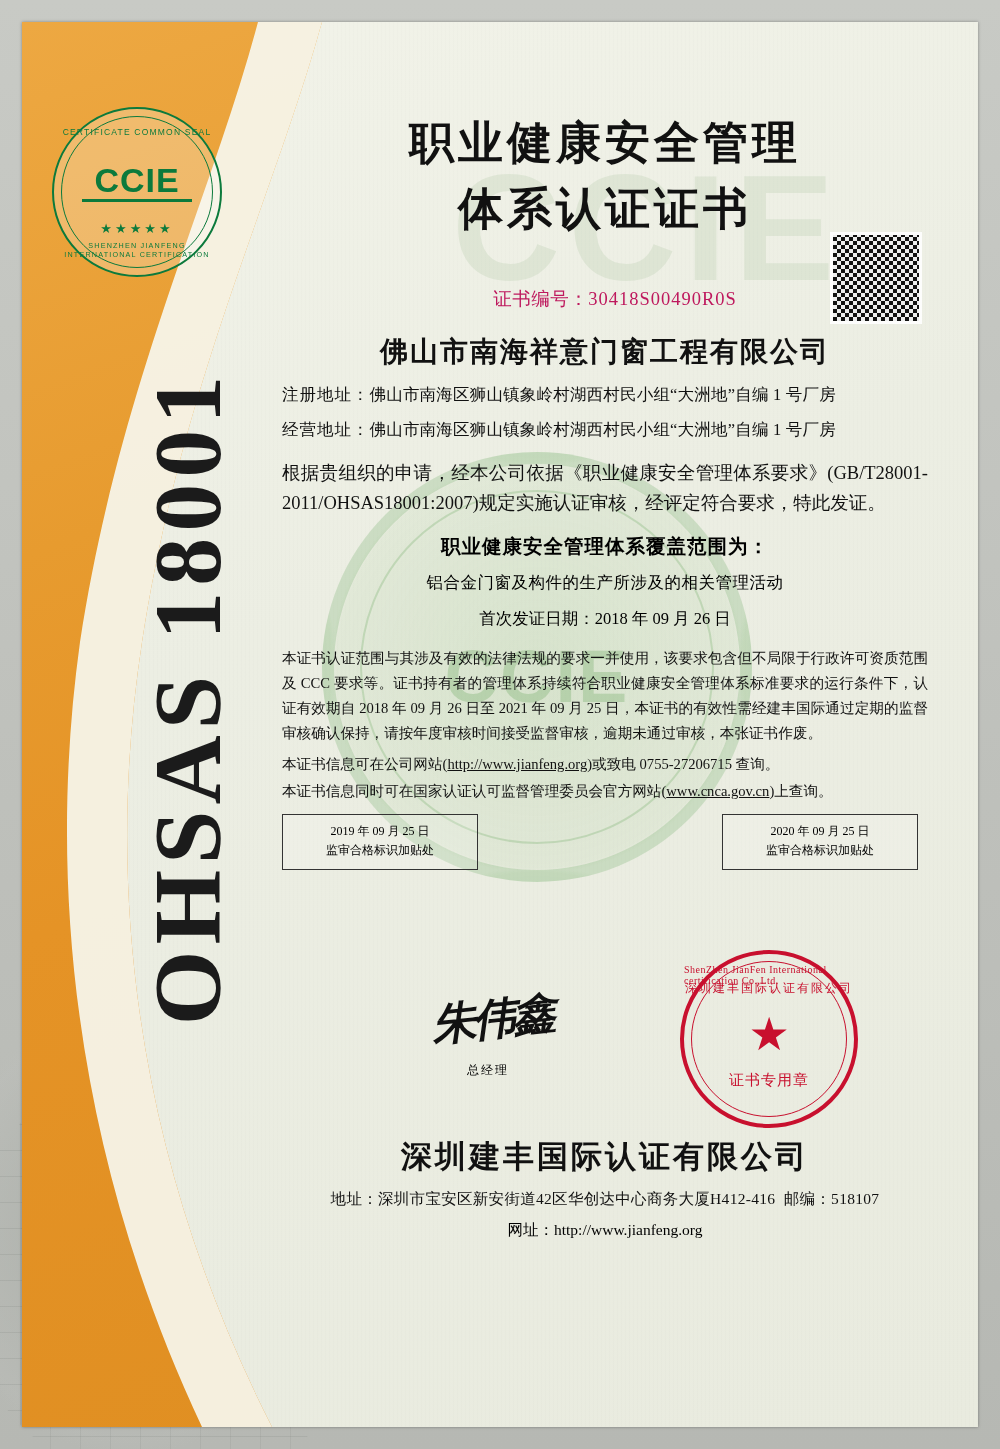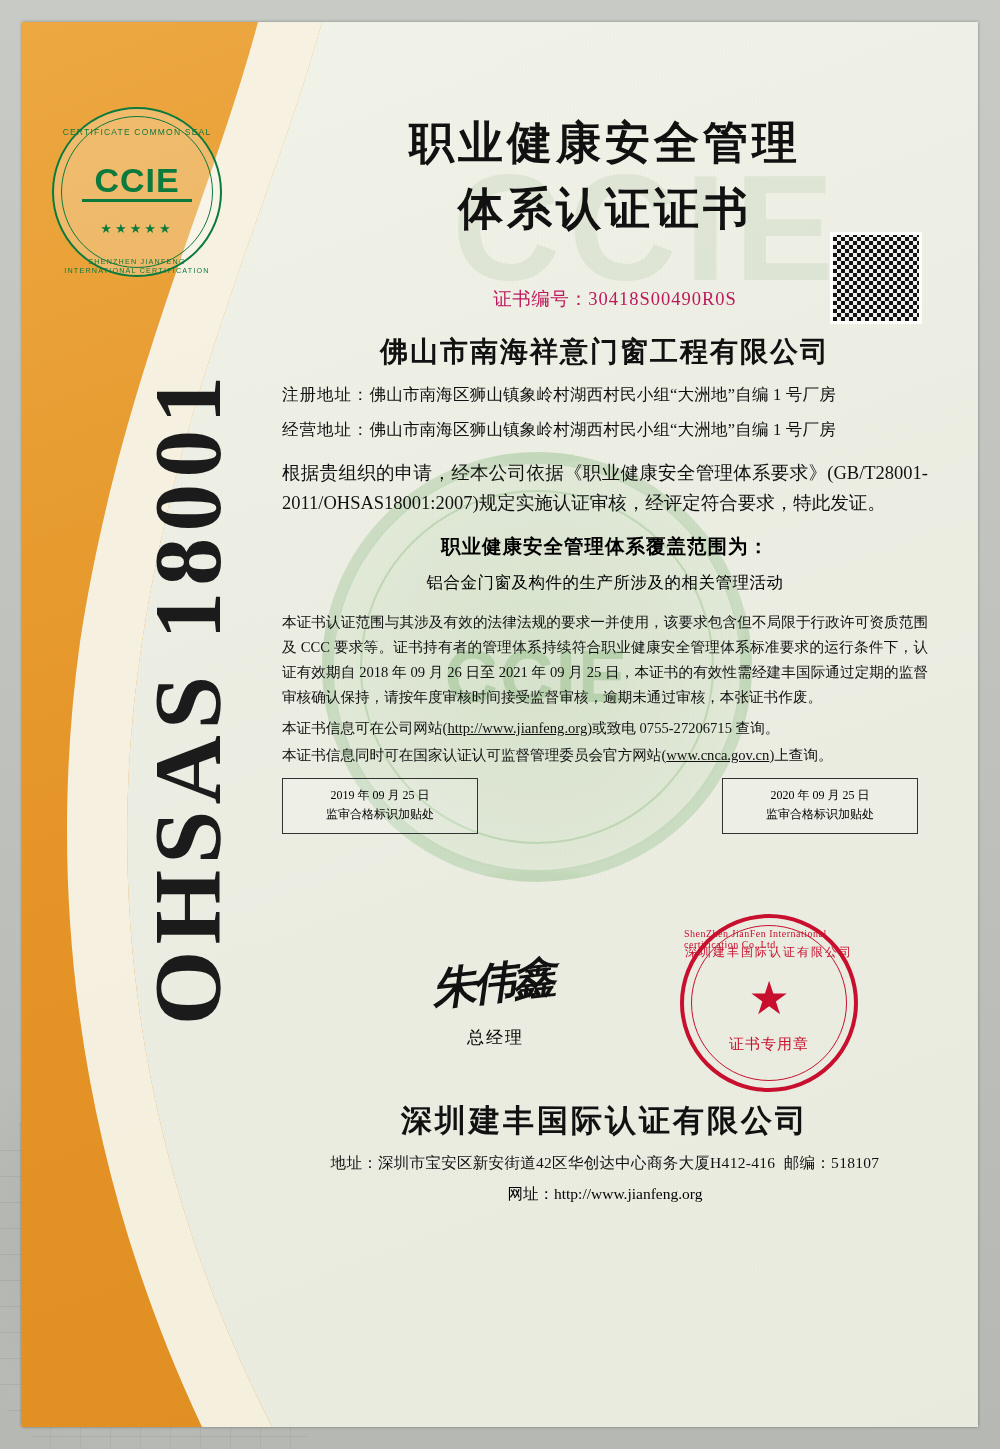--- a/index.html
+++ b/index.html
@@ -119,21 +119,21 @@
   }
   .seal .arc-top, .seal .arc-bottom {
     position: absolute; left: 0; right: 0;
     text-align: center;
     color: #0c7a3c;
     font-size: 8.5px;
     font-family: "Liberation Sans", sans-serif;
     letter-spacing: 1.2px;
   }
   .seal .arc-top { top: 18px; }
-  .seal .arc-bottom { bottom: 0; font-size: 7.2px; }
+  .seal .arc-bottom { bottom: 16px; font-size: 7.2px; }
 
   
   .watermark {
     position: absolute; left: 300px; top: 430px;
     width: 430px; height: 430px;
     border-radius: 50%;
     border: 12px solid rgba(120,175,110,0.28);
     background: radial-gradient(circle, rgba(140,190,125,0.22), rgba(150,195,135,0.12) 70%, transparent 72%);
     pointer-events: none;
   }
@@ -276,21 +276,21 @@
     font-size: 44px;
     font-family: "Liberation Serif", serif;
     font-style: italic;
     font-weight: bold;
     color: #111;
     transform: rotate(-6deg);
     letter-spacing: -4px;
   }
   .sign-label {
     position: absolute; left: 185px; top: 72px;
-    font-size: 17px;
+    font-size: 12px;
     letter-spacing: 2px;
   }
   .red-stamp {
     position: absolute; right: 70px; top: -40px;
     width: 178px; height: 178px;
     border-radius: 50%;
     border: 4px solid #c8102e;
     color: #c8102e;
   }
   .red-stamp .inner-ring {
@@ -377,20 +377,23 @@
       <div class="addr-line">
         <span class="lbl">经营地址：</span><span>佛山市南海区狮山镇象岭村湖西村民小组“大洲地”自编 1 号厂房</span>
       </div>
 
 
       <div class="para">根据贵组织的申请，经本公司依据《职业健康安全管理体系要求》(GB/T28001-2011/OHSAS18001:2007)规定实施认证审核，经评定符合要求，特此发证。</div>
 
       <div class="scope-title">职业健康安全管理体系覆盖范围为：</div>
       <div class="scope-body">铝合金门窗及构件的生产所涉及的相关管理活动</div>
 
+      <div class="first-issue">
+        <span>首次发证日期：</span><span>2018 年 09 月 26 日</span>
+      </div>
 
       <div class="fineprint">本证书认证范围与其涉及有效的法律法规的要求一并使用，该要求包含但不局限于行政许可资质范围及 CCC 要求等。证书持有者的管理体系持续符合职业健康安全管理体系标准要求的运行条件下，认证有效期自 2018 年 09 月 26 日至 2021 年 09 月 25 日，本证书的有效性需经建丰国际通过定期的监督审核确认保持，请按年度审核时间接受监督审核，逾期未通过审核，本张证书作废。</div>
       <div class="fineprint" style="margin-top:6px">
         <span>本证书信息可在公司网站(</span><span class="u">http://www.jianfeng.org</span><span>)或致电 0755-27206715 查询。</span>
       </div>
       <div class="fineprint" style="margin-top:2px">
         <span>本证书信息同时可在国家认证认可监督管理委员会官方网站(</span><span class="u">www.cnca.gov.cn</span><span>)上查询。</span>
       </div>
 
       <div class="stamp-boxes">

